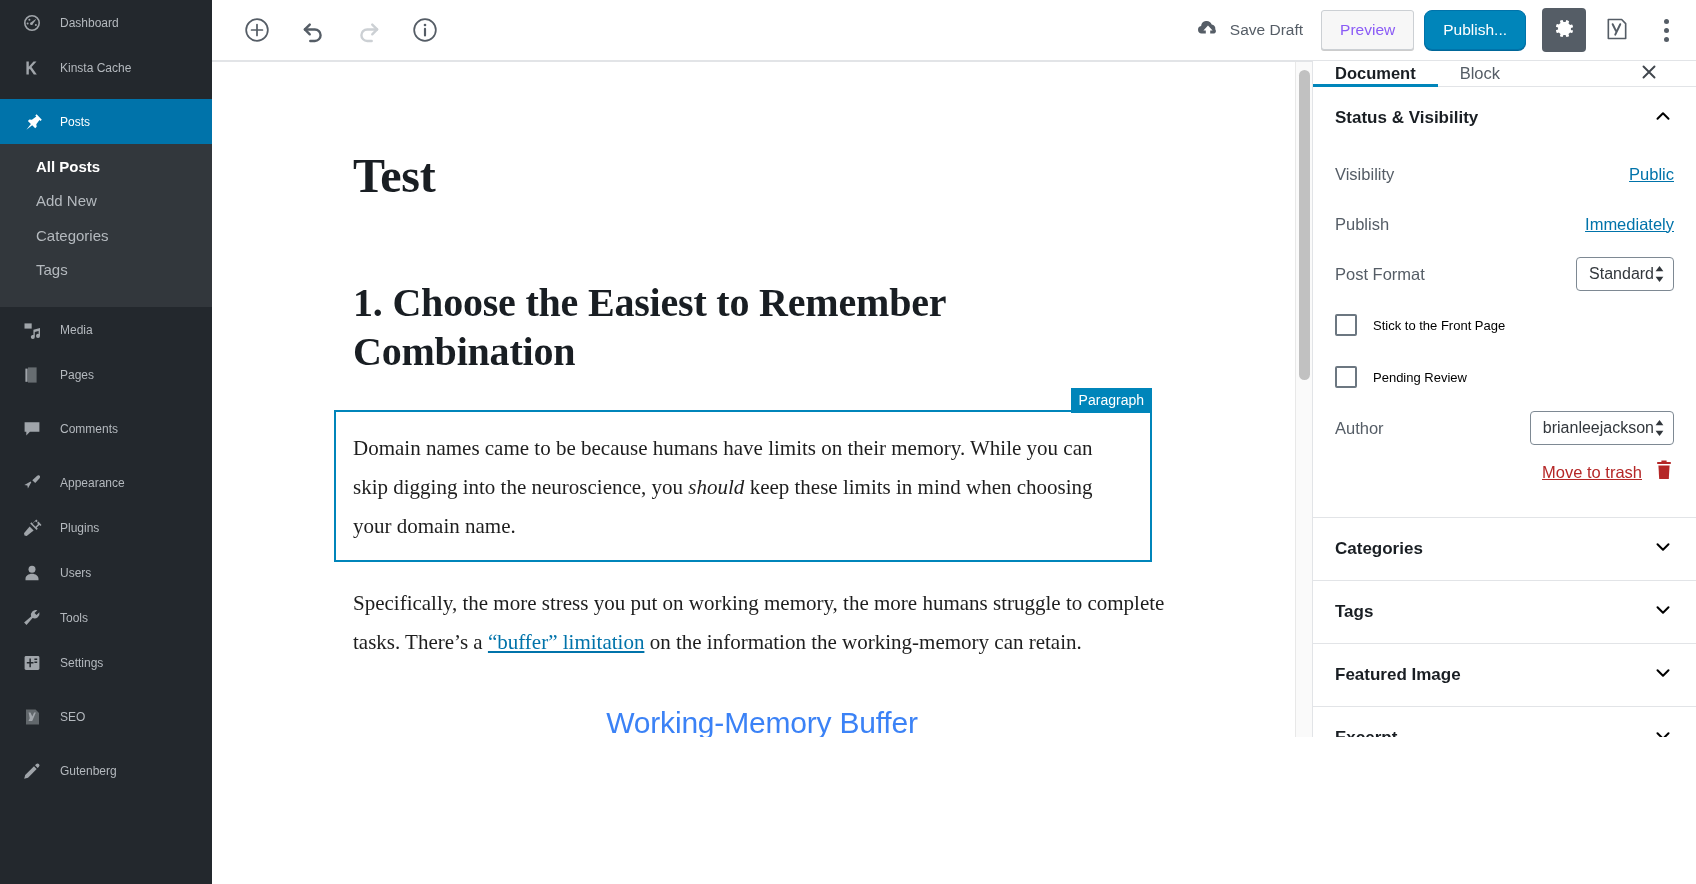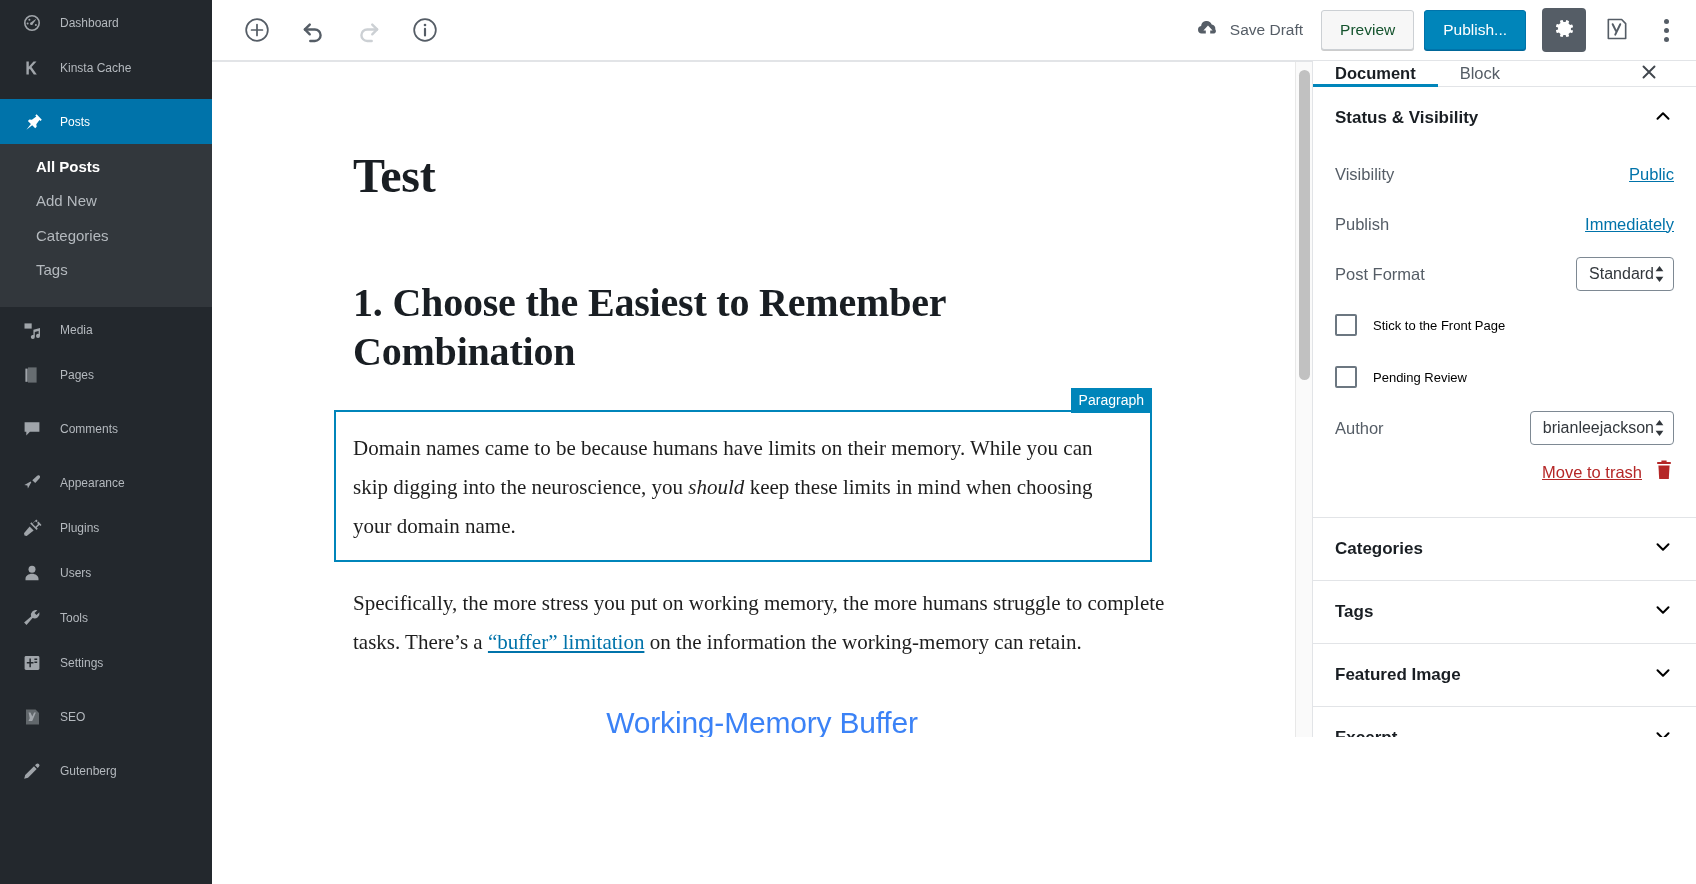--- a/index.html
+++ b/index.html
@@ -70,26 +70,26 @@
   .icon-btn.disabled { color: #ccd0d4; cursor: default; }
   .hdr-right { margin-left: auto; display: flex; align-items: center; gap: 10px; }
   .save-draft {
     display: flex; align-items: center; gap: 10px;
     background: transparent; border: none; cursor: pointer;
     font-size: 15.5px; color: #555d66; padding: 6px 8px;
     font-family: "Liberation Sans", sans-serif;
   }
   .btn-preview {
     background: #f7f7f7; border: 1px solid #ccd0d4; border-radius: 3px;
-    color: #14532d; font-size: 15.5px; padding: 4px 18px; height: 40px;
+    color: #8b5cf6; font-size: 15.5px; padding: 4px 18px; height: 40px;
     cursor: pointer; font-family: "Liberation Sans", sans-serif;
     box-shadow: 0 1px 0 #ccc;
   }
   .btn-publish {
-    background: #0085ba; border: 1px solid #0073aa; border-radius: 3px;
+    background: #0085ba; border: 1px solid #0073aa; border-radius: 8px;
     color: #fff; font-size: 15.5px; padding: 0 18px; height: 40px;
     cursor: pointer; font-family: "Liberation Sans", sans-serif;
     box-shadow: 0 1px 0 #006799;
   }
   .gear-btn {
     width: 44px; height: 44px; border-radius: 4px;
     background: #555d66; color: #fff; border: none;
     display: flex; align-items: center; justify-content: center; cursor: pointer;
     margin-left: 6px;
   }

